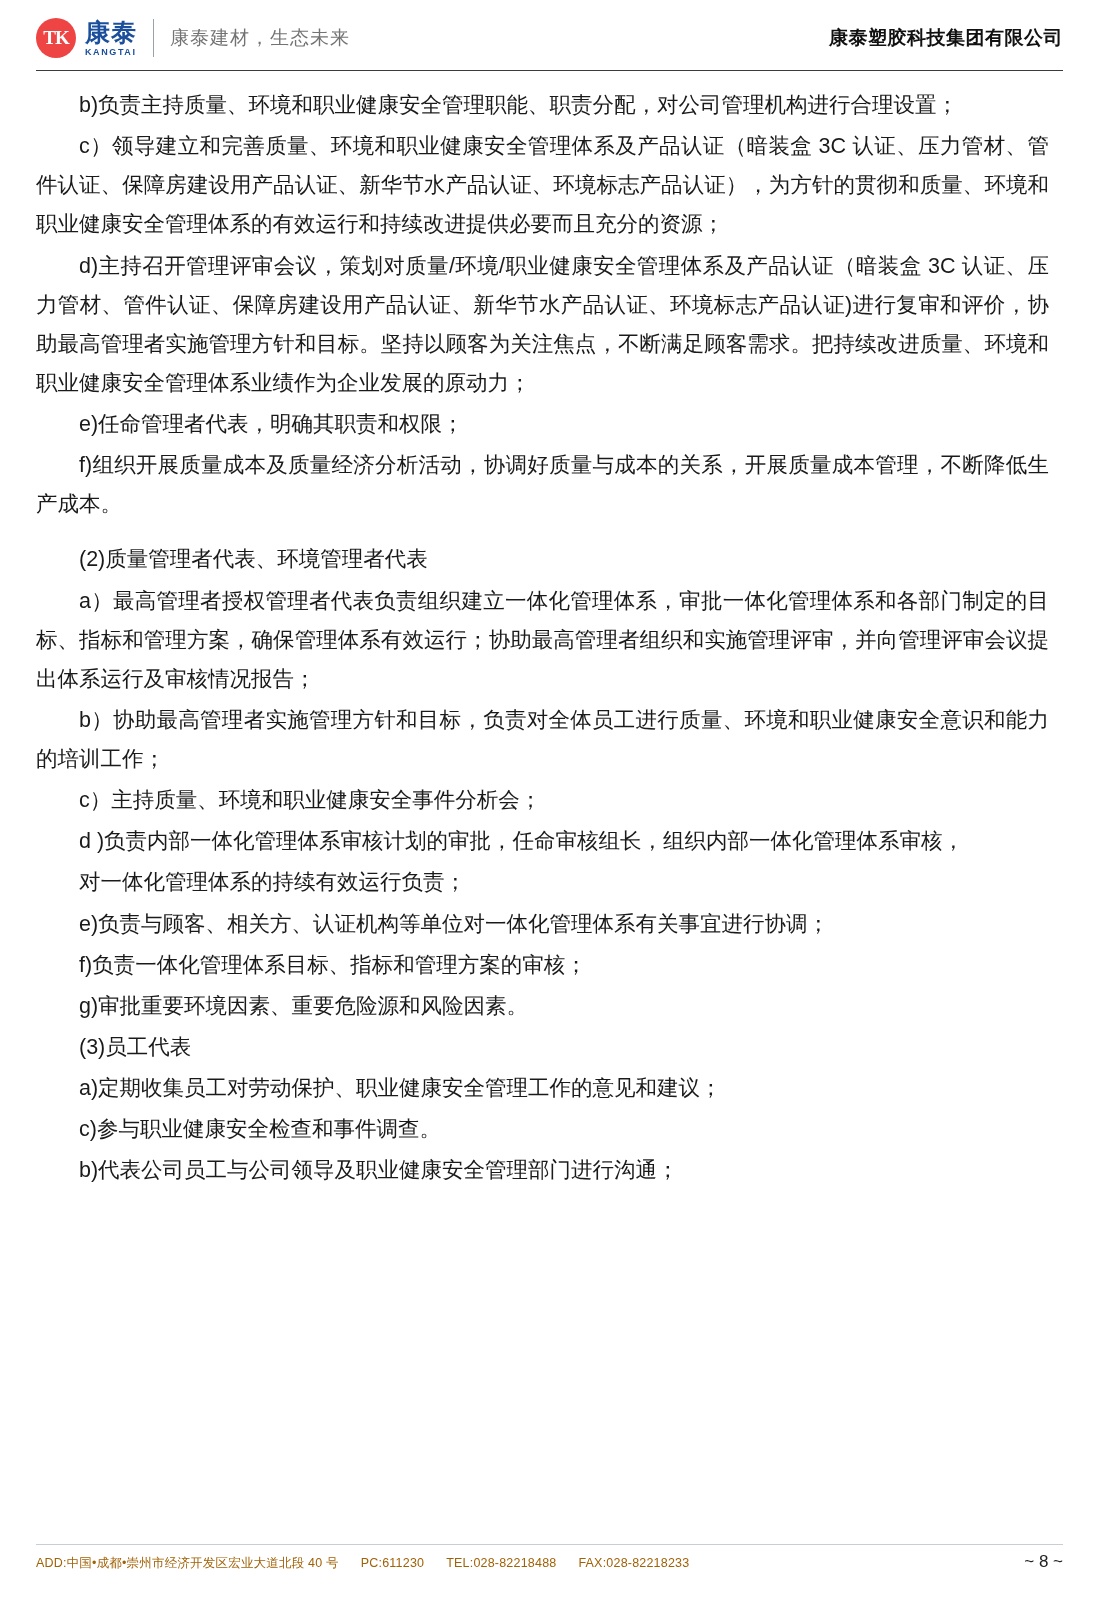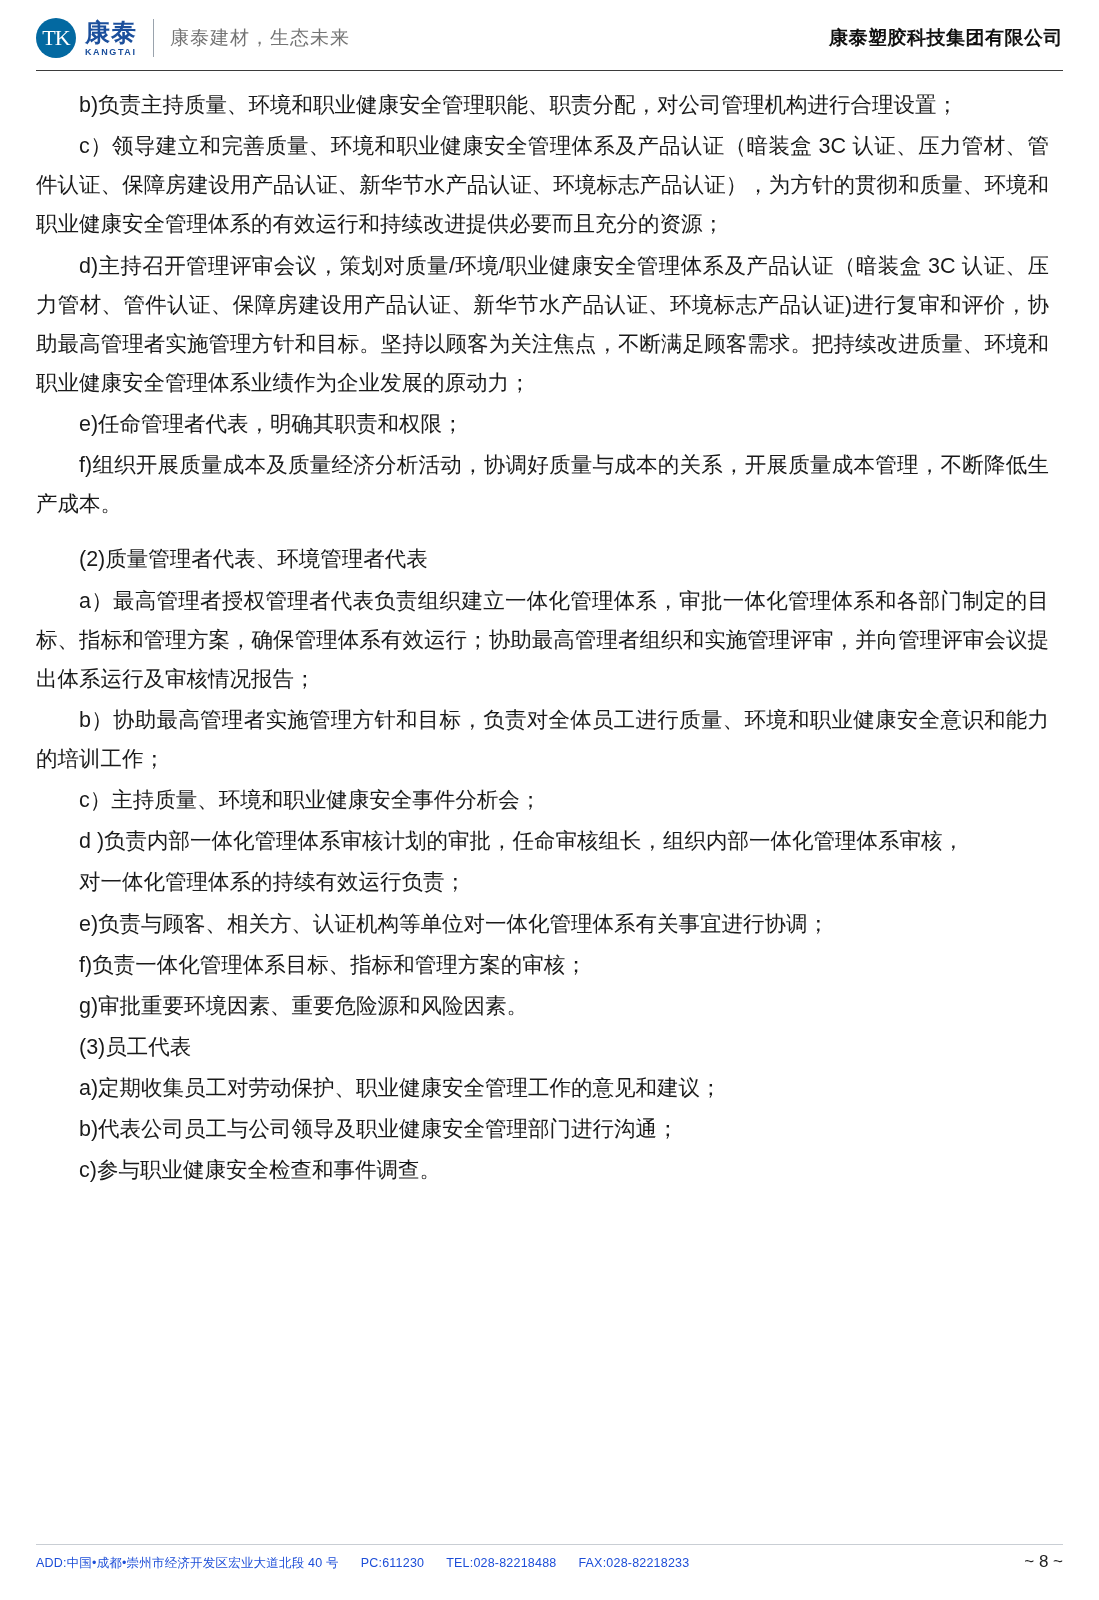--- a/index.html
+++ b/index.html
@@ -42,27 +42,27 @@
   }
   .logo-block {
     display: flex;
     align-items: center;
     gap: 9px;
   }
   .logo-mark {
     width: 40px;
     height: 40px;
     border-radius: 50%;
-    background: #0369a1;
+    background: #ef4444;
     color: #ffffff;
     display: flex;
     align-items: center;
     justify-content: center;
-    font-size: 22px;
-    font-weight: normal;
+    font-size: 19px;
+    font-weight: bold;
     letter-spacing: -1px;
     font-family: "Liberation Serif", serif;
   }
   .logo-text {
     display: flex;
     flex-direction: column;
     justify-content: space-between;
     line-height: 1;
   }
   .logo-cn {
@@ -147,21 +147,21 @@
   .footer-row {
     position: absolute;
     top: 8px;
     left: 0;
     right: 0;
     display: flex;
     align-items: baseline;
   }
   .footer-left {
     font-size: 12.5px;
-    color: #1d4ed8;
+    color: #a16207;
     letter-spacing: 0.2px;
     white-space: nowrap;
   }
   .footer-left span.sep {
     display: inline-block;
     width: 22px;
   }
   .footer-page {
     margin-left: auto;
     font-size: 17px;
@@ -199,22 +199,22 @@
     <p class="para indent">a）最高管理者授权管理者代表负责组织建立一体化管理体系，审批一体化管理体系和各部门制定的目标、指标和管理方案，确保管理体系有效运行；协助最高管理者组织和实施管理评审，并向管理评审会议提出体系运行及审核情况报告；</p>
     <p class="para indent">b）协助最高管理者实施管理方针和目标，负责对全体员工进行质量、环境和职业健康安全意识和能力的培训工作；</p>
     <p class="para indent">c）主持质量、环境和职业健康安全事件分析会；</p>
     <p class="para indent">d )负责内部一体化管理体系审核计划的审批，任命审核组长，组织内部一体化管理体系审核，</p>
     <p class="para indent">对一体化管理体系的持续有效运行负责；</p>
     <p class="para indent">e)负责与顾客、相关方、认证机构等单位对一体化管理体系有关事宜进行协调；</p>
     <p class="para indent">f)负责一体化管理体系目标、指标和管理方案的审核；</p>
     <p class="para indent">g)审批重要环境因素、重要危险源和风险因素。</p>
     <p class="para indent">(3)员工代表</p>
     <p class="para indent">a)定期收集员工对劳动保护、职业健康安全管理工作的意见和建议；</p>
+    <p class="para indent">c)参与职业健康安全检查和事件调查。</p>
     <p class="para indent">b)代表公司员工与公司领导及职业健康安全管理部门进行沟通；</p>
-    <p class="para indent">c)参与职业健康安全检查和事件调查。</p>
   </div>
 
   <div class="footer">
     <div class="footer-rule"></div>
     <div class="footer-row">
       <div class="footer-left">
         <span>ADD:中国•成都•崇州市经济开发区宏业大道北段 40 号</span><span class="sep"></span><span>PC:611230</span><span class="sep"></span><span>TEL:028-82218488</span><span class="sep"></span><span>FAX:028-82218233</span>
       </div>
       <div class="footer-page">~ 8 ~</div>
     </div>

